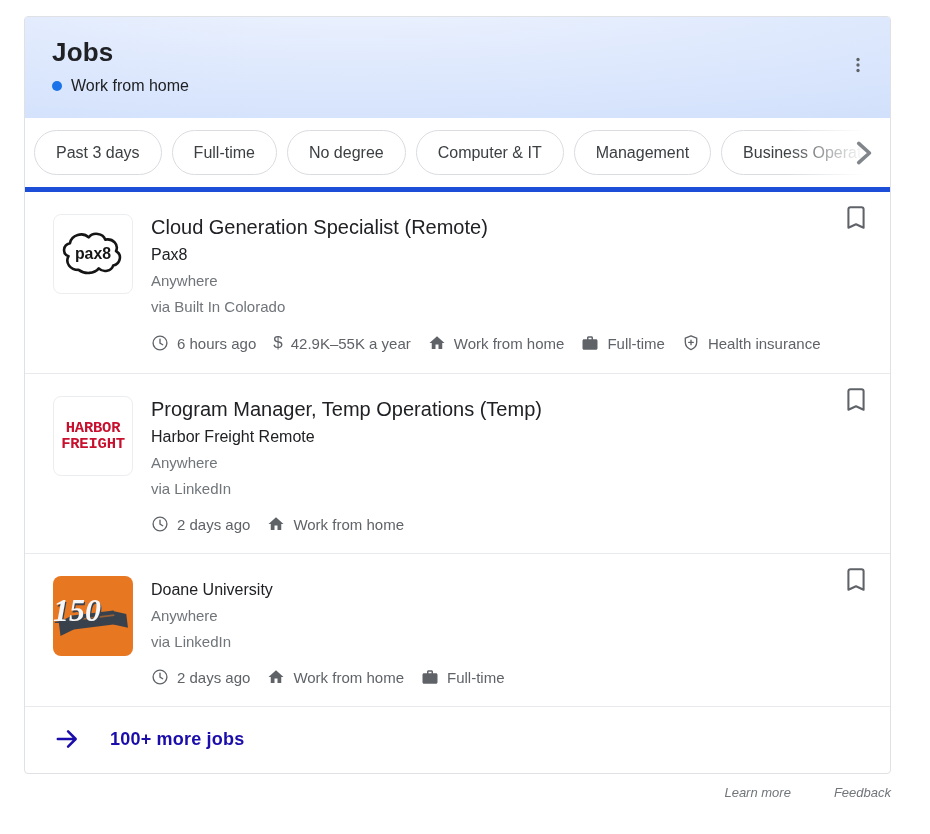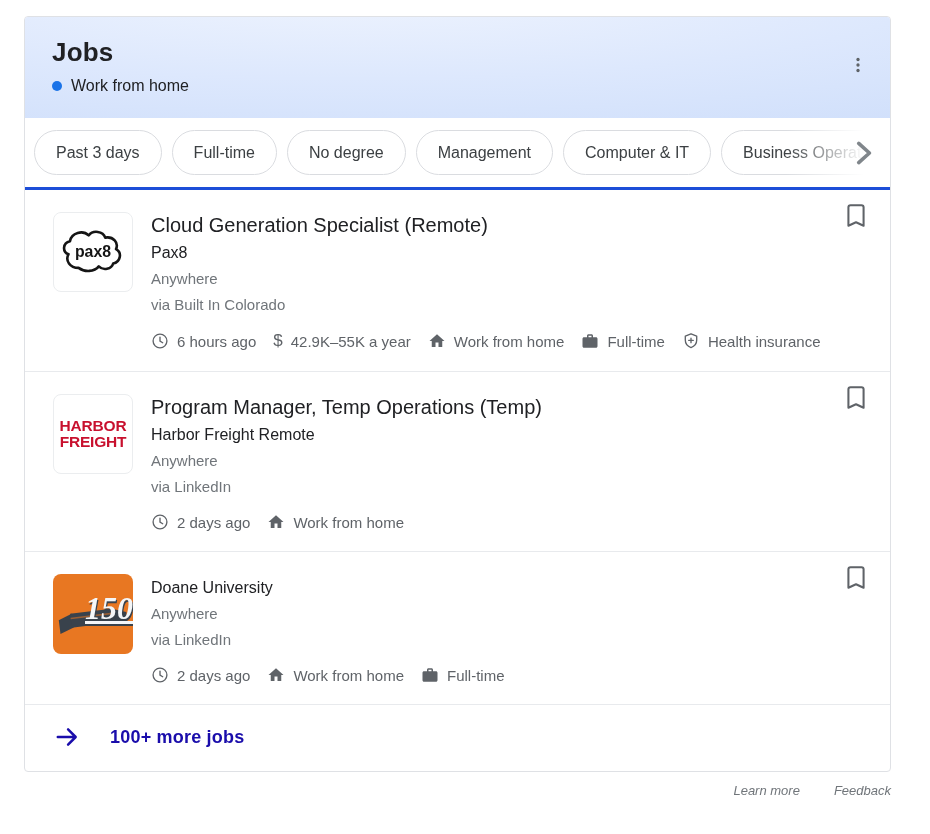--- a/index.html
+++ b/index.html
@@ -14,57 +14,57 @@
     background: radial-gradient(140% 190% at 38% -30%, #eff4fe 0%, #dde8fd 48%, #cbdcfa 100%);
   }
   .card-title { font-size:26px; font-weight:700; color:#202124; letter-spacing:0.2px; }
   .header-filter { display:flex; align-items:center; gap:9px; margin-top:9px; }
   .filter-dot { width:10px; height:10px; border-radius:50%; background:#1a73e8; }
   .header-filter span.lbl { font-size:16px; color:#202124; }
   .kebab { position:absolute; top:38px; right:22px; cursor:pointer; }
   
   .chips-row {
     position:relative; display:flex; align-items:center; gap:10px;
-    padding:12px 0 12px 9px; border-bottom:3px solid #1d4ed8;
+    padding:12px 0 12px 9px; border-bottom:5px solid #1d4ed8;
     white-space:nowrap; overflow:hidden;
   }
   .chip {
     flex:0 0 auto; height:45px; padding:0 21px; display:flex; align-items:center;
     background:#fff; border:1px solid #dadce0; border-radius:23px;
     font-size:16px; color:#3c4043; cursor:pointer;
   }
   .chip-last { min-width:235px; }
   .chips-fade {
     position:absolute; top:0; right:0; bottom:1px; width:105px; pointer-events:none;
     background:linear-gradient(to right, rgba(255,255,255,0) 0%, #fff 75%);
   }
   .chips-next { position:absolute; top:50%; right:14px; transform:translateY(-50%); cursor:pointer; }
   
   .job-row { display:flex; padding:22px 20px 20px 28px; border-bottom:1px solid #e8eaed; position:relative; }
   .logo-box {
     width:80px; height:80px; border-radius:8px; border:1px solid #ebedef; background:#fff;
     display:flex; align-items:center; justify-content:center; flex:0 0 auto; overflow:hidden;
   }
   .logo-doane { background:#e87722; border:none; position:relative; }
-  .doane-num { position:absolute; top:16px; left:0; width:100%; text-align:right;
+  .doane-num { position:absolute; top:16px; left:0; width:100%; text-align:left;
     font-family:"Liberation Serif", serif; font-style:italic; font-weight:700; font-size:32px;
-    color:#f4f6f8; text-shadow:1px 2px 0 #39424c; z-index:2;text-decoration:underline; }
-  .hf-text { color:#c8102e; font-weight:800; font-size:15.5px; line-height:16px; text-align:center; letter-spacing:-0.2px; }
+    color:#f4f6f8; text-shadow:1px 2px 0 #39424c; z-index:2; }
+  .hf-text { color:#c8102e; font-weight:800; font-size:15.5px; line-height:16px; text-align:center; letter-spacing:-0.2px;font-family:Liberation Mono, monospace; }
   .job-main { margin-left:18px; flex:1; }
   .job-title { font-size:20px; color:#202124; line-height:27px; }
   .job-company { font-size:16px; color:#202124; line-height:26px; margin-top:1px; }
   .job-location, .job-source { font-size:15px; color:#70757a; line-height:26px; }
   .meta-row { display:flex; align-items:center; gap:17px; margin-top:13px; }
   .meta-item { display:flex; align-items:center; gap:8px; font-size:15px; color:#5f6368; }
   .dollar-glyph { font-size:17px; color:#5f6368; font-weight:400; }
   .bookmark-btn { position:absolute; top:11px; right:21px; cursor:pointer; }
   
   .more-row { display:flex; align-items:center; gap:22px; padding:19px 20px 21px 29px; cursor:pointer; }
   .more-label { font-size:18px; font-weight:600; color:#1a0dab; letter-spacing:0.2px;margin-left:8px; }
-  .below-links { width:867px; margin:11px 0 0 24px; text-align:right; display:flex; justify-content:flex-end; gap:34px; }
+  .below-links { width:867px; margin:11px 0 0 24px; text-align:right; display:flex; justify-content:flex-end; gap:43px; }
   .below-links span { font-size:13px; font-style:italic; color:#70757a; cursor:pointer; }
   svg { display:block; }
 </style>
 </head>
 <body>
 
 <div class="card">
 
   <div class="card-header">
     <div class="card-title">Jobs</div>
@@ -85,24 +85,24 @@
     <div class="chip">
         <span>Past 3 days</span>
       </div>
     <div class="chip">
         <span>Full-time</span>
       </div>
     <div class="chip">
         <span>No degree</span>
       </div>
     <div class="chip">
+        <span>Computer &amp; IT</span>
+      </div>
+    <div class="chip">
         <span>Management</span>
-      </div>
-    <div class="chip">
-        <span>Computer &amp; IT</span>
       </div>
     <div class="chip chip-last">
         <span>Business Operations</span>
       </div>
     <div class="chips-fade"></div>
     <div class="chips-next">
       <svg width="26" height="30" viewBox="0 0 24 28">
         <polyline points="8 5 18 14 8 23" fill="none" stroke="#80868b" stroke-width="3.4" stroke-linecap="round" stroke-linejoin="round"></polyline>
       </svg>
     </div>

